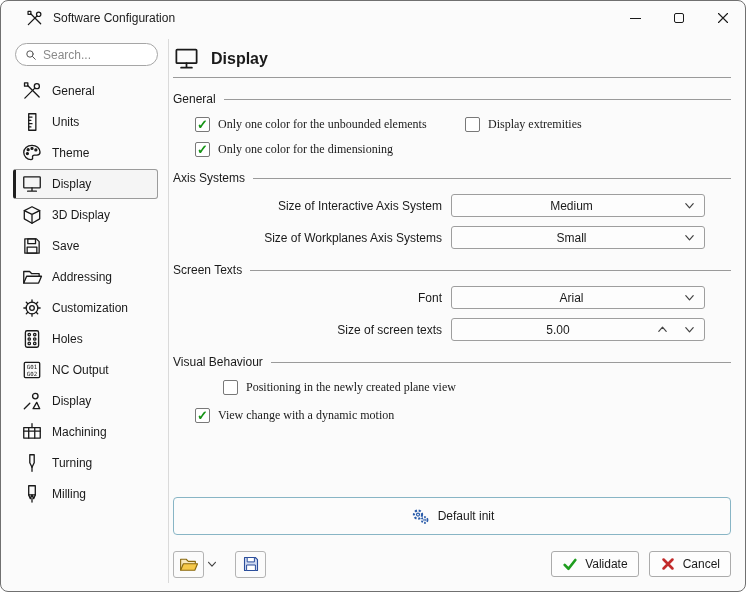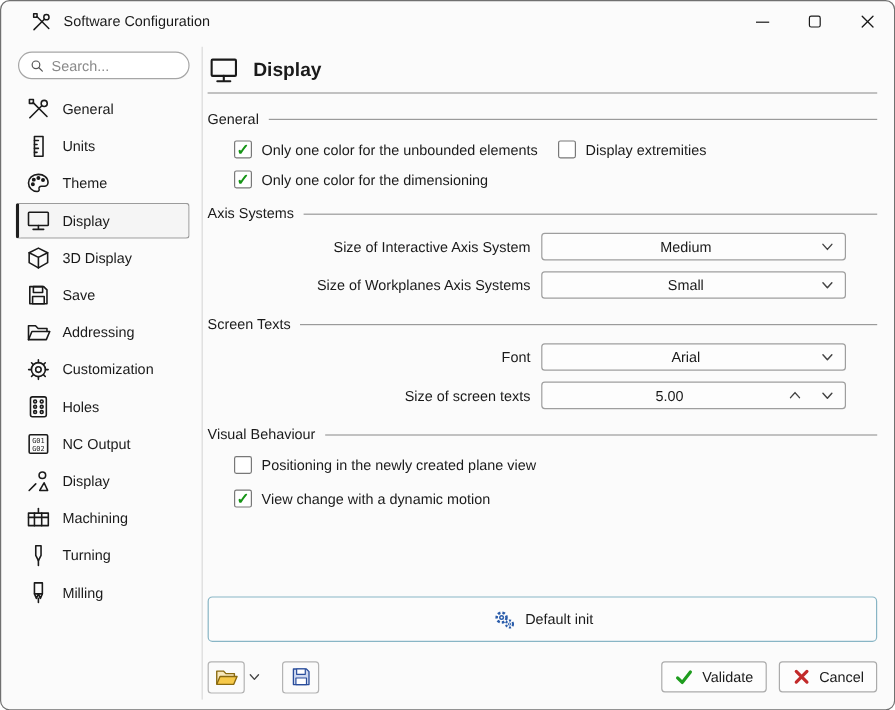--- a/index.html
+++ b/index.html
@@ -38,21 +38,21 @@
 
   
   .main { position: absolute; top: 44px; left: 172px; right: 14px; }
   .page-header { display: flex; align-items: center; gap: 11px; padding-bottom: 5px;
                  border-bottom: 1px solid #9a9a9a; }
   .page-title { font-size: 16px; font-weight: bold; }
 
   .section-head { display: flex; align-items: center; gap: 8px; margin-top: 14px; }
   .section-rule { flex: 1; height: 1px; background: #9a9a9a; }
 
-  .cb-block { margin: 11px 0 0 22px; }
+  .cb-block { margin: 11px 0 0 22px; font-family: Liberation Serif, serif; }
   .cb-row { display: flex; align-items: center; margin-bottom: 10px; }
   .cb-group { display: flex; align-items: center; gap: 8px; }
   .cb-col { width: 270px; }
   .cb { width: 15px; height: 15px; border: 1px solid #787878; border-radius: 2px; background: #fff;
         display: flex; align-items: center; justify-content: center; flex: none;
         font-size: 13px; font-weight: bold; line-height: 1; }
   .cb::after { content: "✓"; visibility: hidden; margin-top: -1px; }
   .cb.checked::after { visibility: visible; color: #169416; }
 
   .form-row { display: flex; align-items: center; margin-top: 9px; }
@@ -342,21 +342,21 @@
             </svg>
         </span>
       </div>
     </div>
 
     <div class="section-head">
       <span>Visual Behaviour</span>
       <span class="section-rule"></span>
     </div>
     <div class="cb-block">
-      <div class="cb-row" style="margin-bottom:13px;">
+      <div class="cb-row" style="margin-bottom:13px;margin-left:28px;">
         <div class="cb-group">
           <span class="cb"></span>
           <span>Positioning in the newly created plane view</span>
         </div>
       </div>
       <div class="cb-row">
         <div class="cb-group">
           <span class="cb checked"></span>
           <span>View change with a dynamic motion</span>
         </div>

